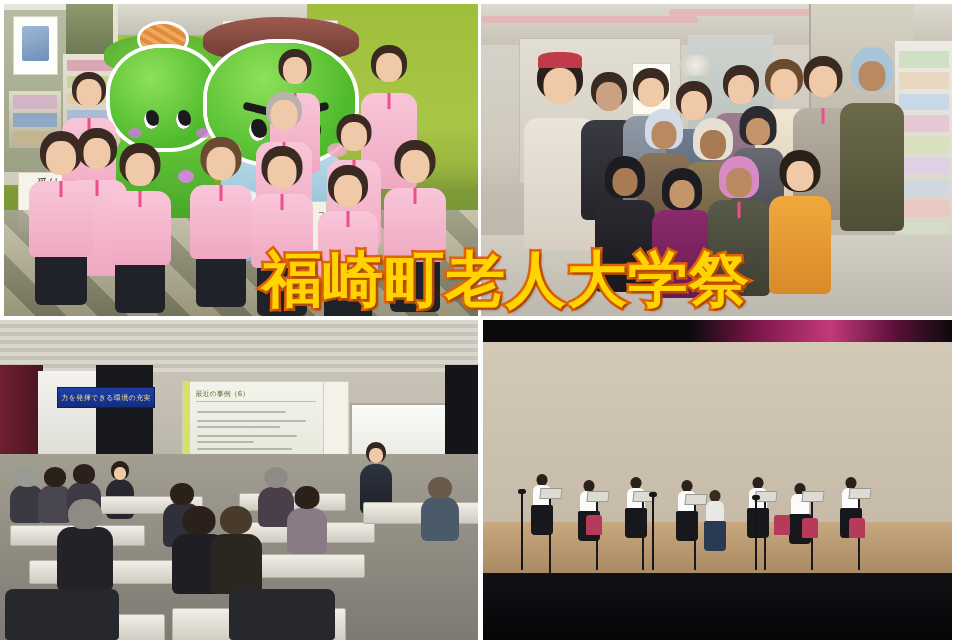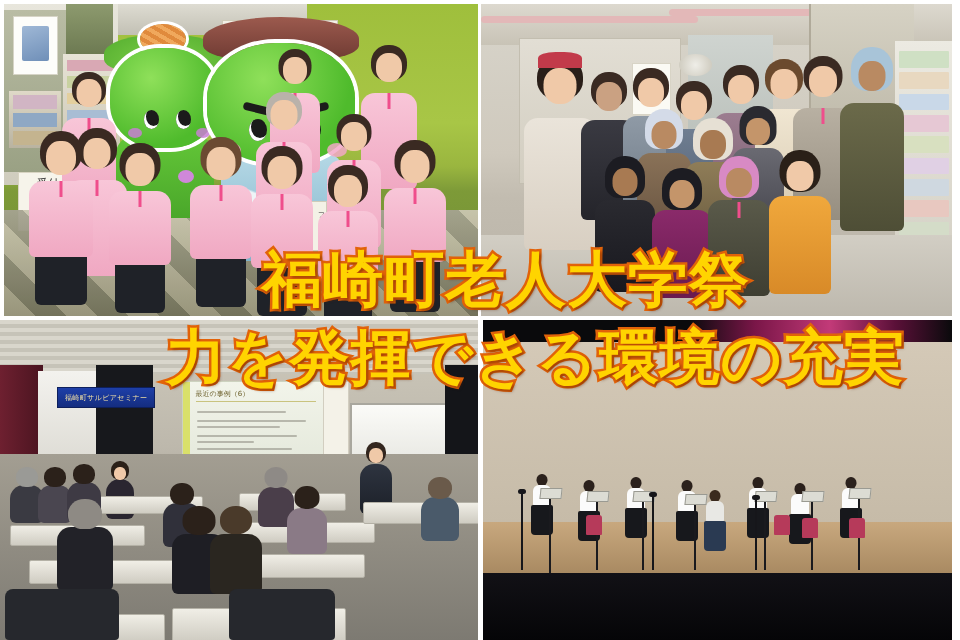--- a/index.html
+++ b/index.html
@@ -497,21 +497,21 @@
     </div>
 
     <div class="cell cell-bl">
       <div class="photo bl-bg">
         <div class="bl-ceil"></div>
         <div class="bl-curtL"></div>
         <div class="bl-win"></div>
         <div class="bl-blackL"></div>
 
         <div class="bl-banner">
-          <span>福崎町サルビアセミナー</span>
+          <span>力を発揮できる環境の充実</span>
         </div>
 
         <div class="bl-screen">
           <div class="bar"></div>
           <div class="ttl">最近の事例（6）</div>
           <div class="rule"></div>
           <div class="ln" style="top:40%;width:62%;"></div>
           <div class="ln" style="top:52%;width:76%;"></div>
           <div class="ln" style="top:60%;width:58%;"></div>
           <div class="ln" style="top:72%;width:70%;"></div>
@@ -664,16 +664,15 @@
     <div class="gutter g-top"></div>
     <div class="gutter g-left"></div>
     <div class="gutter g-right"></div>
     <div class="gutter g-vmid-t"></div>
     <div class="gutter g-vmid-b"></div>
     <div class="gutter g-hmid"></div>
   </div>
 
   <div class="overlay">
     <div class="ovl-line ovl-1">福崎町老人大学祭</div>
-    <div class="ovl-line ovl-2">力を発揮できる環境の充実</div>
   </div>
 
 </div>
 
 </body></html>

